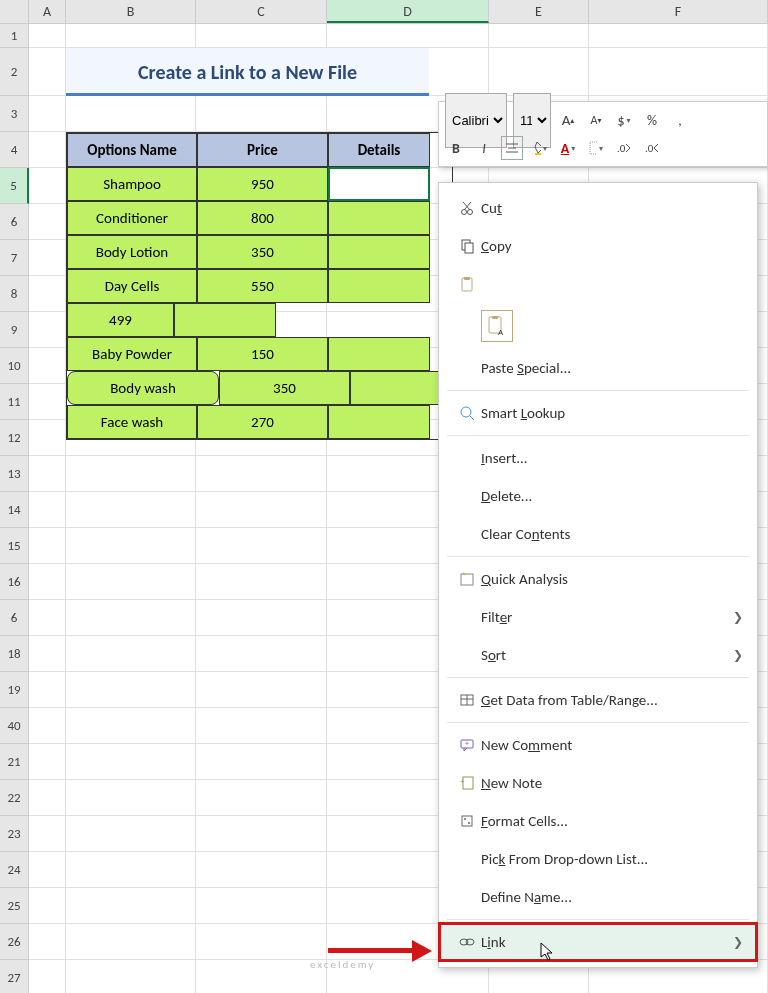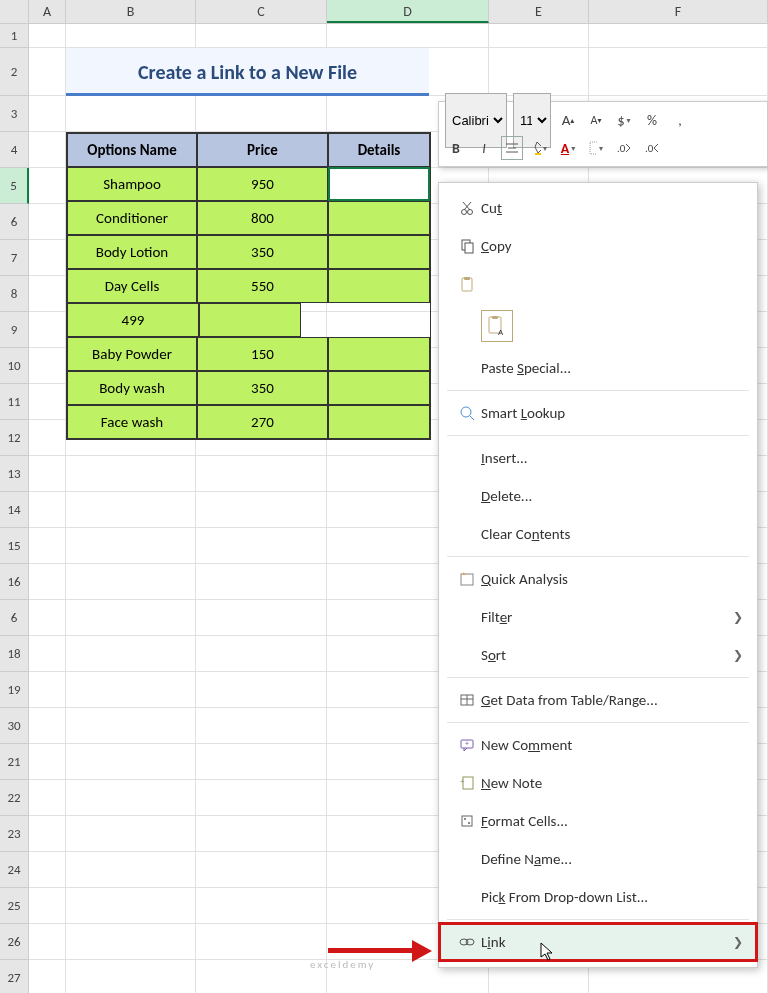--- a/index.html
+++ b/index.html
@@ -236,21 +236,21 @@
     <div class="grid-row">
       <div class="row-header">19</div>
       <div class="cell" style="width: 37px;"></div>
       <div class="cell" style="width: 130px;"></div>
       <div class="cell" style="width: 131px;"></div>
       <div class="cell" style="width: 162px;"></div>
       <div class="cell" style="width: 100px;"></div>
       <div class="cell" style="width: 179px;"></div>
     </div>
     <div class="grid-row">
-      <div class="row-header">30</div>
+      <div class="row-header">40</div>
       <div class="cell" style="width: 37px;"></div>
       <div class="cell" style="width: 130px;"></div>
       <div class="cell" style="width: 131px;"></div>
       <div class="cell" style="width: 162px;"></div>
       <div class="cell" style="width: 100px;"></div>
       <div class="cell" style="width: 179px;"></div>
     </div>
     <div class="grid-row">
       <div class="row-header">21</div>
       <div class="cell" style="width: 37px;"></div>
@@ -339,30 +339,30 @@
         <div class="td" style="width: 130px;">Body Lotion</div>
         <div class="td" style="width: 131px;">350</div>
         <div class="td" style="width: 102px;"></div>
       </div>
       <div class="drow">
         <div class="td" style="width: 130px;">Day Cells</div>
         <div class="td" style="width: 131px;">550</div>
         <div class="td" style="width: 102px;"></div>
       </div>
       <div class="drow">
-        <div class="td" style="width: 132px;">499</div>
+        <div class="td" style="width: 107px;">499</div>
         <div class="td" style="width: 102px;"></div>
       </div>
       <div class="drow">
         <div class="td" style="width: 130px;">Baby Powder</div>
         <div class="td" style="width: 131px;">150</div>
         <div class="td" style="width: 102px;"></div>
       </div>
       <div class="drow">
-        <div class="td" style="width: 130px;">Body wash</div>
+        <div class="td" style="width: 152px; border-radius: 8px;">Body wash</div>
         <div class="td" style="width: 131px;">350</div>
         <div class="td" style="width: 102px;"></div>
       </div>
       <div class="drow">
         <div class="td" style="width: 130px;">Face wash</div>
         <div class="td" style="width: 131px;">270</div>
         <div class="td" style="width: 102px;"></div>
       </div>
     </div>
 </div>
@@ -553,25 +553,25 @@
         <svg width="16" height="16">
           <rect x="3" y="3" width="10" height="10" fill="none" stroke="#666"></rect>
           <circle cx="6" cy="6" r="1" fill="#666"></circle>
           <circle cx="10" cy="10" r="1" fill="#666"></circle>
         </svg>
       </span>
     <span class="label"><span class="under">F</span>ormat Cells...</span>
   </div>
   <div class="menu-item">
     <span class="icon-slot"></span>
+    <span class="label">Pic<span class="under">k</span> From Drop-down List...</span>
+  </div>
+  <div class="menu-item">
+    <span class="icon-slot"></span>
     <span class="label">Define N<span class="under">a</span>me...</span>
-  </div>
-  <div class="menu-item">
-    <span class="icon-slot"></span>
-    <span class="label">Pic<span class="under">k</span> From Drop-down List...</span>
   </div>
   <div class="menu-sep"></div>
   <div class="menu-item highlighted">
     <span class="icon-slot">
         <svg width="18" height="16">
           <ellipse cx="6" cy="8" rx="4" ry="3" fill="none" stroke="#555"></ellipse>
           <ellipse cx="12" cy="8" rx="4" ry="3" fill="none" stroke="#555"></ellipse>
         </svg>
       </span>
     <span class="label">L<span class="under">i</span>nk</span>

